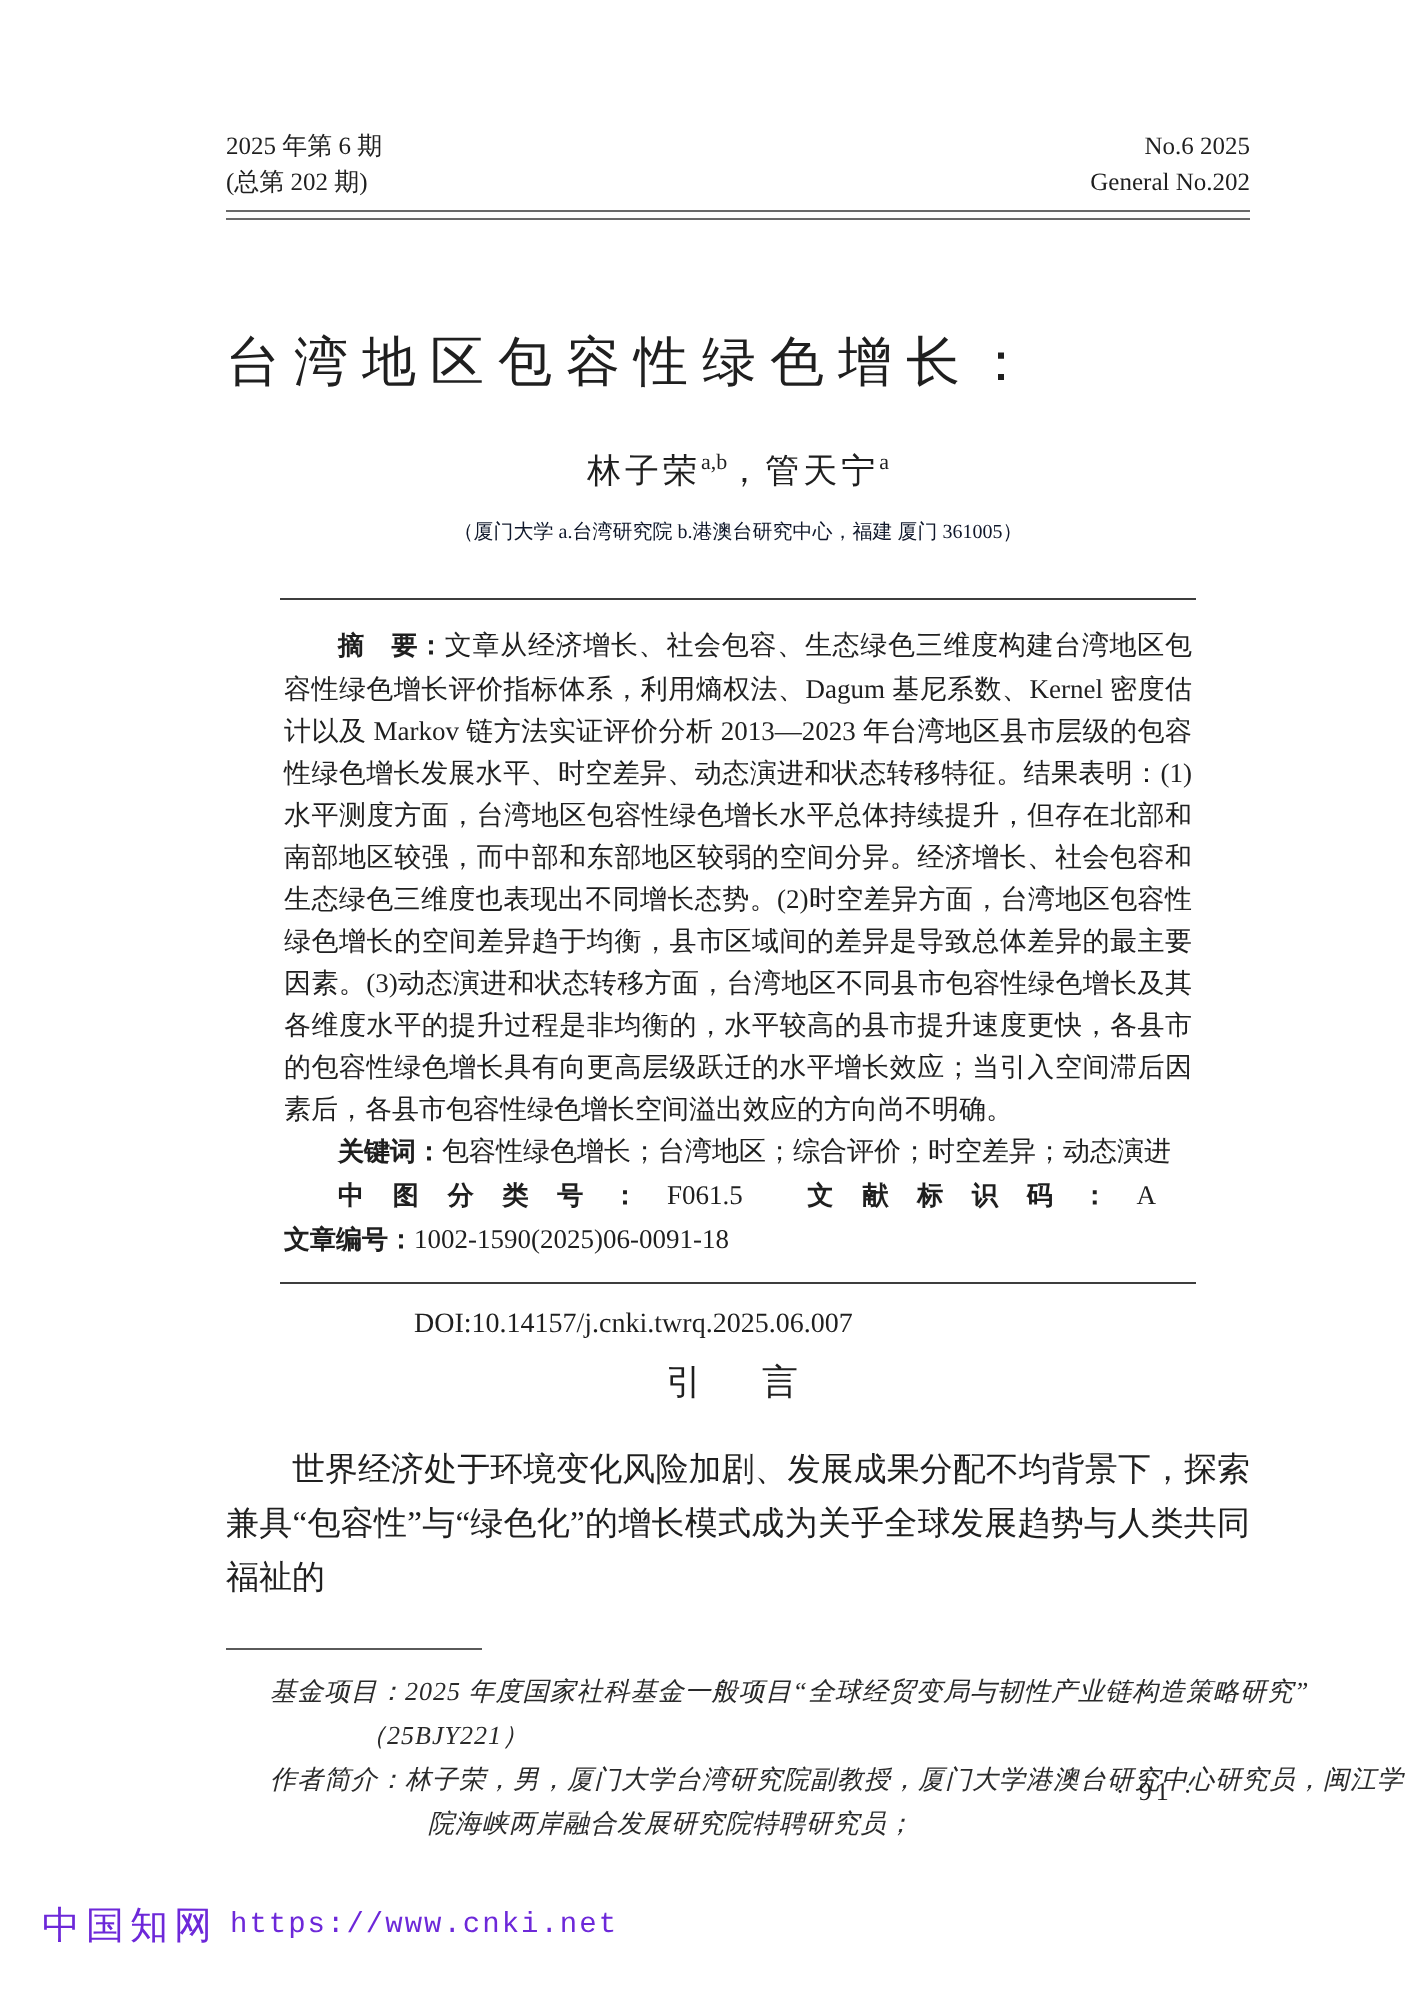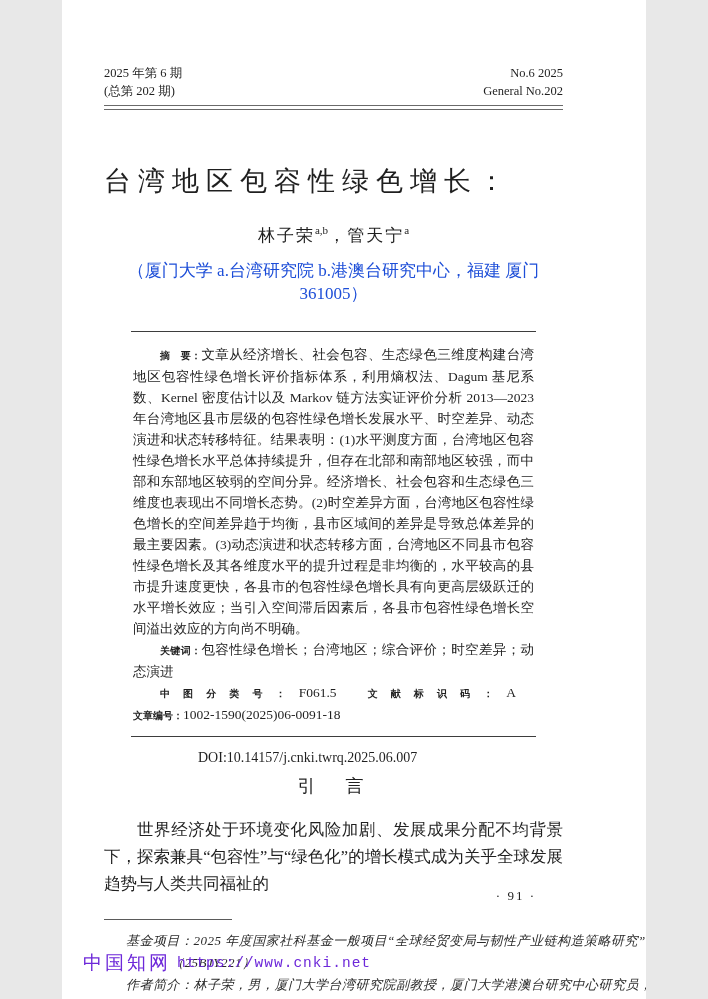--- a/index.html
+++ b/index.html
@@ -1,52 +1,52 @@
 <!DOCTYPE html>
 <html><head>
 <meta charset="utf-8">
 <style>
   html,body{margin:0;padding:0;background:#e8e8e8;}
   .page{
     position:relative;
-    width:584px;height:999px;
+    width:708px;height:999px;
     margin:0 auto;
     background:#ffffff;
     font-family:"Liberation Serif","DejaVu Serif",serif;
     color:#1f1f1f;
     overflow:hidden;
     box-sizing:border-box;
-    padding:64px 83px 0 42px;
+    padding:64px 83px 0 113px;
   }
   
   .jheader{display:flex;justify-content:space-between;align-items:flex-start;font-size:12.5px;line-height:18px;}
   .jheader .cell{white-space:nowrap;}
   .jheader .left{text-align:left;}
   .jheader .center{text-align:center;letter-spacing:1px;}
   .jheader .center .cn{font-size:13.5px;letter-spacing:4px;}
   .jheader .right{text-align:right;}
   .double-rule{margin-top:5px;height:3px;border-top:1.4px solid #6a6a6a;border-bottom:1.4px solid #6a6a6a;}
   
   .title{margin-top:44px;text-align:left;font-size:27px;line-height:54px;letter-spacing:7px;font-weight:500;}
   
   .authors{margin-top:16px;text-align:center;font-size:17px;letter-spacing:2px;}
   .authors sup{font-size:11px;letter-spacing:0;font-family:Liberation Serif, serif;}
-  .affiliation{margin-top:12px;text-align:center;font-size:17px;color:#1d4ed8;}
+  .affiliation{margin-top:12px;text-align:center;font-size:10px;color:#0f172a;}
   
   .absbox{
     margin:26px 27px 0 27px;
     border-top:1.2px solid #3d3d3d;
     border-bottom:1.2px solid #3d3d3d;
     padding:12px 2px 10px 2px;
     font-size:13.5px;line-height:21px;
     text-align:justify;
   }
   .absbox p{margin:0;}
   .absbox .para{text-indent:2em;}
-  .absbox b{font-family:Liberation Sans, sans-serif;font-weight:700;font-size:10px;}
+  .absbox b{font-family:Liberation Mono, monospace;font-weight:700;font-size:13px;}
   .clsline{text-indent:2em;margin-top:0;}
   .clsline .pair{margin-right:18px;white-space:nowrap;}
   
   .doi{margin-top:13px;margin-left:94px;font-size:14px;}
   .sec-heading{margin-top:8px;text-align:center;font-size:18px;letter-spacing:6px;}
   
   .bodytext{margin-top:18px;font-size:16.5px;line-height:27px;text-align:justify;text-indent:2em;}
   
   .fnrule{margin-top:22px;width:128px;border-top:1.2px solid #5a5a5a;}
   .footnote{margin-top:10px;margin-left:22px;font-size:13px;line-height:22px;font-style:italic;color:#2a2a2a;letter-spacing:0.5px;}

